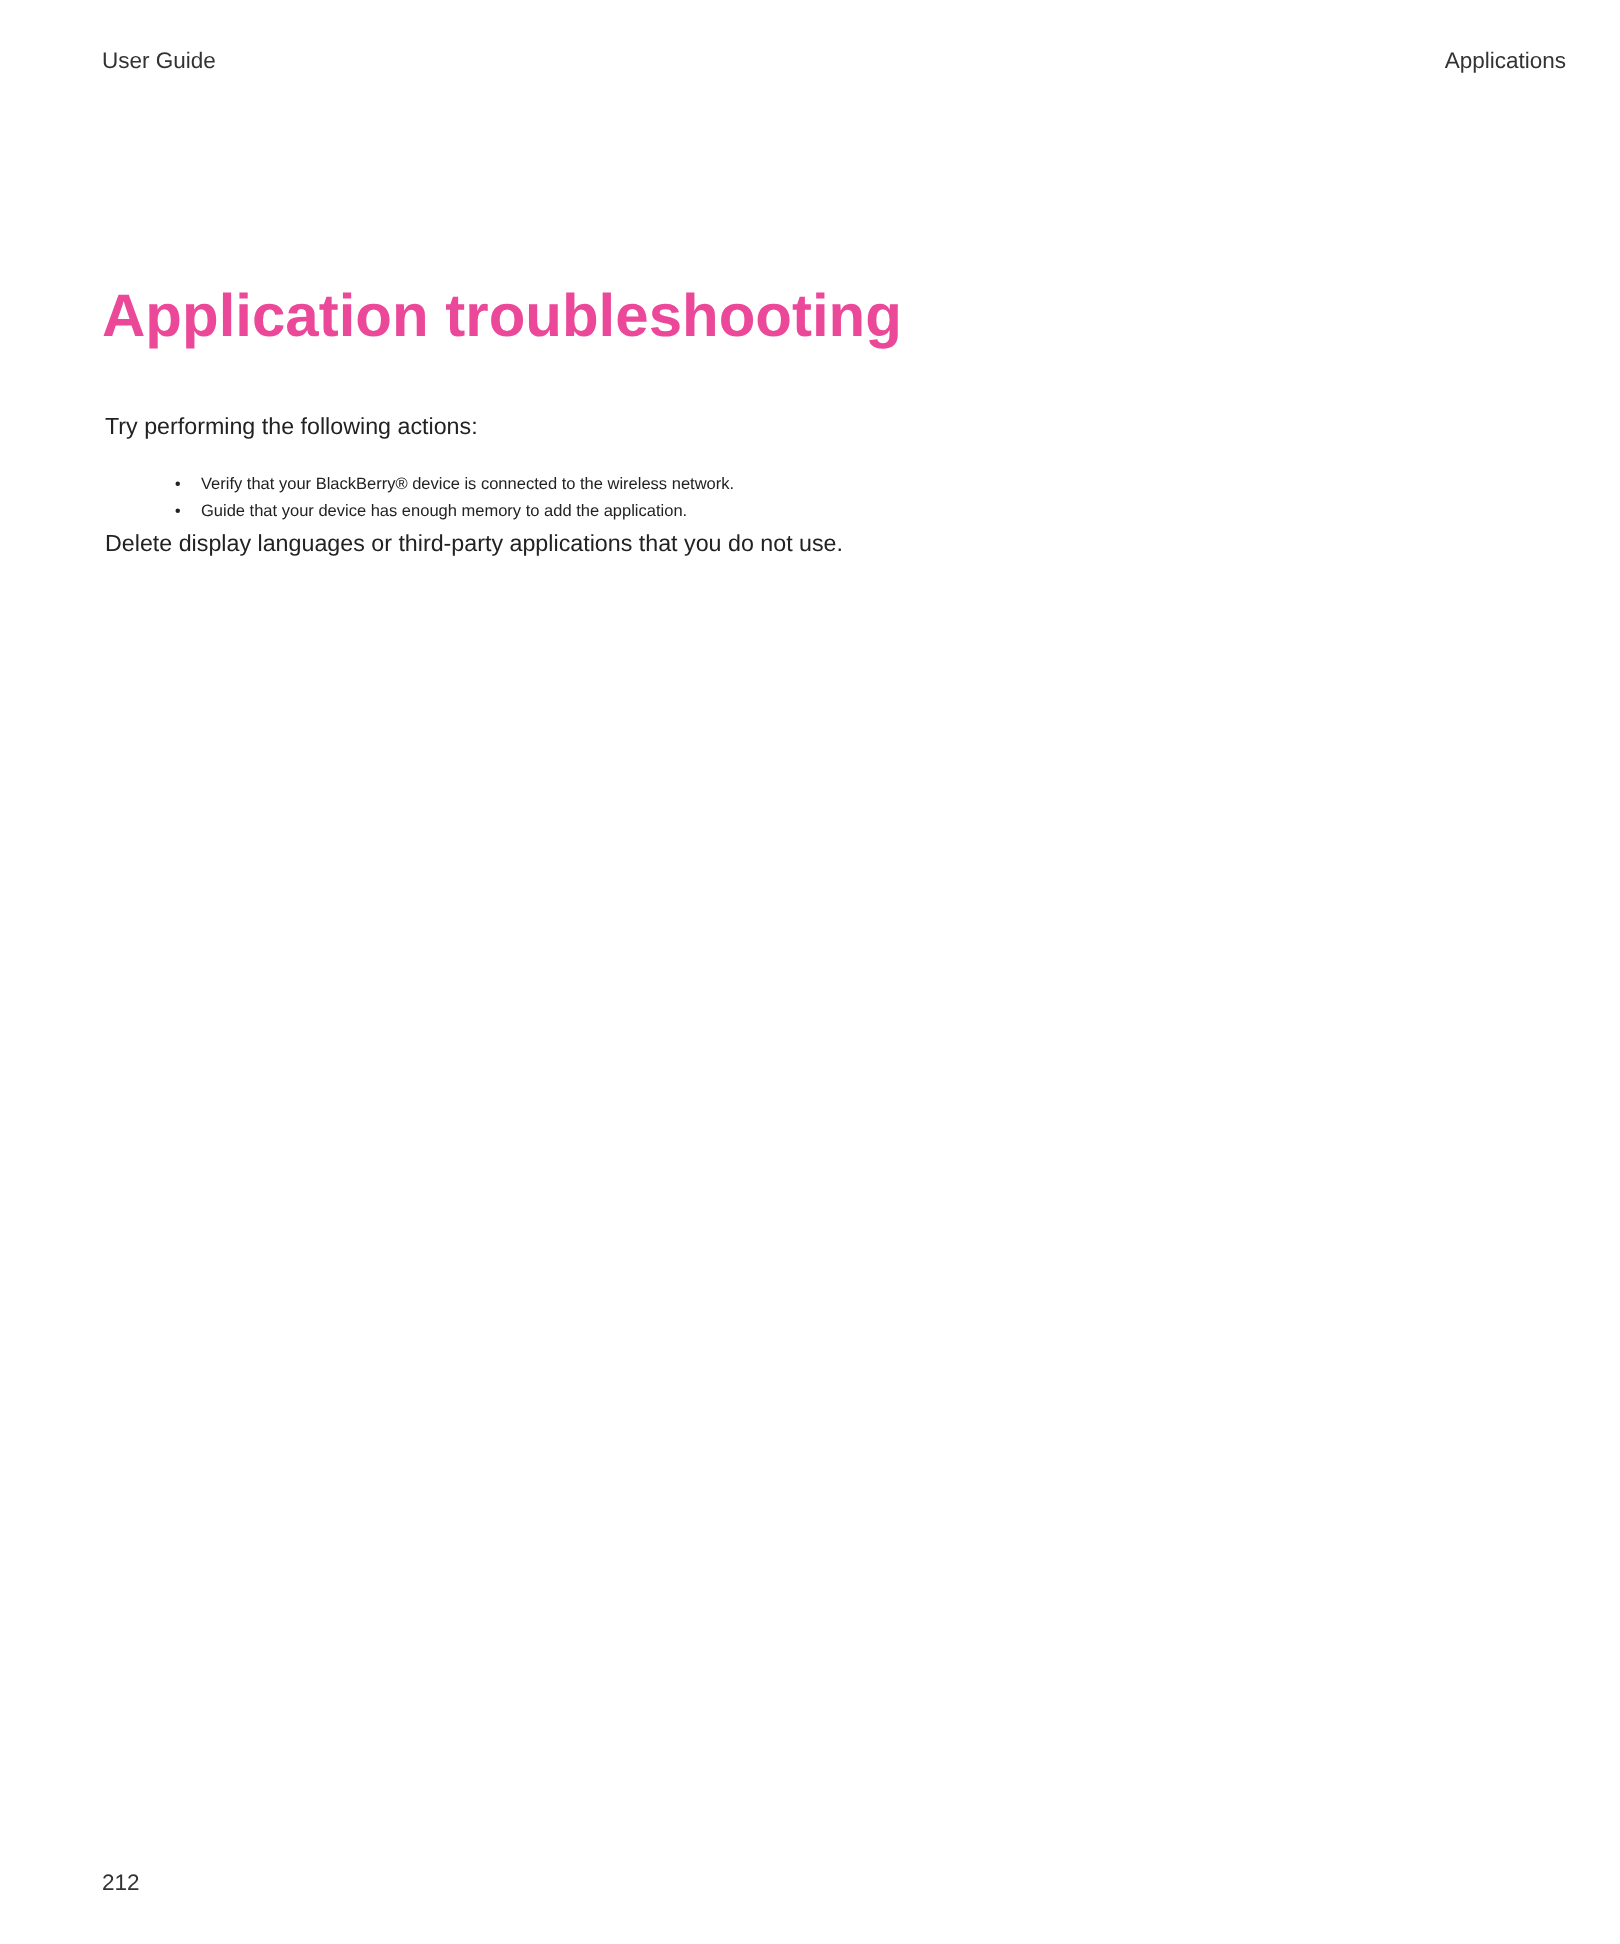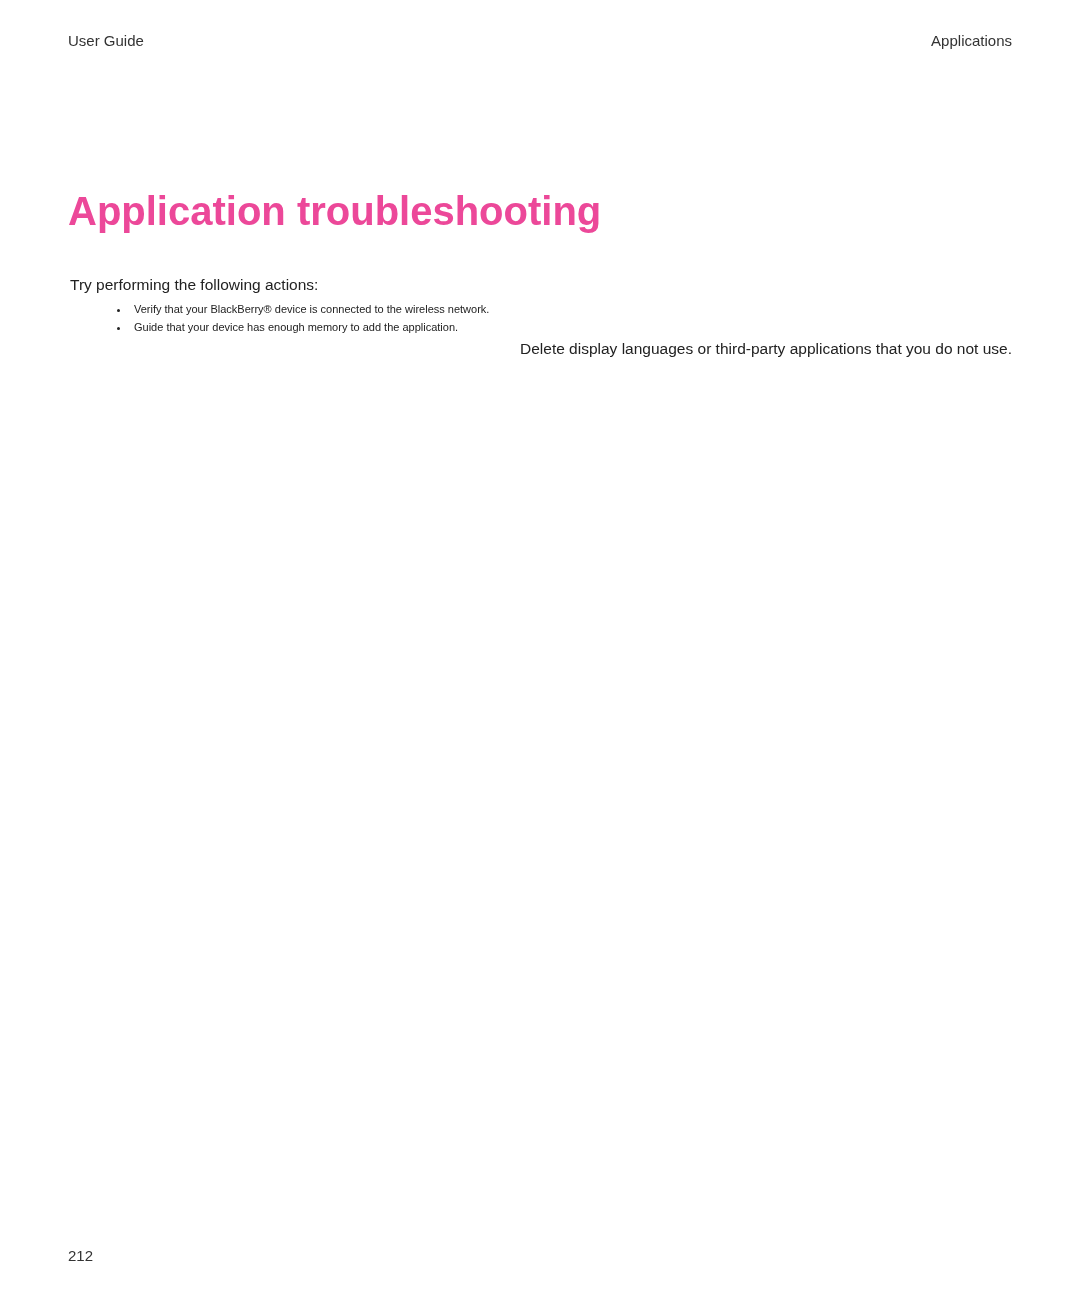--- a/index.html
+++ b/index.html
@@ -7,21 +7,21 @@
     padding: 0;
     background: #fff;
     font-family: "Segoe UI", "Helvetica Neue", Arial, sans-serif;
     color: #222;
     width: 1080px;
     height: 1296px;
     box-sizing: border-box;
     position: relative;
   }
   .page {
-    padding: 32px 68px 40px 68px;
+    padding: 32px 36px 40px 68px;
     box-sizing: border-box;
     height: 100%;
     position: relative;
     border-radius: 22px;
   }
   .header-row {
     display: flex;
     justify-content: space-between;
     font-size: 15px;
     color: #333;
@@ -42,36 +42,35 @@
   }
   .h2.second {
     margin-top: 44px;
   }
   .body-text {
     font-size: 15.5px;
     color: #222;
     line-height: 1.45;
   }
   .intro {
-    margin: 0 0 6px 2px;
+    margin: 0 0 20px 2px;
   }
   ul.bullets {
     margin: 0;
     padding-left: 62px;
   }
   ul.bullets li {
     font-size: 11px;
     color: #222;
     line-height: 1.45;
     padding-left: 4px;
     margin-bottom: 2px;
   }
   .para {
     margin: 0 0 8px 2px;
-    text-align: right;
   }
   .page-number {
     position: absolute;
     left: 68px;
     bottom: 32px;
     font-size: 15px;
     color: #333;
   }
 </style>
 </head>

